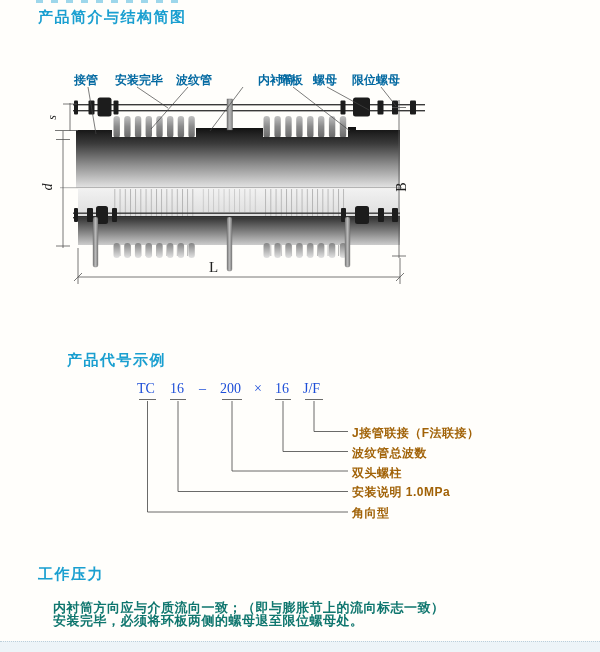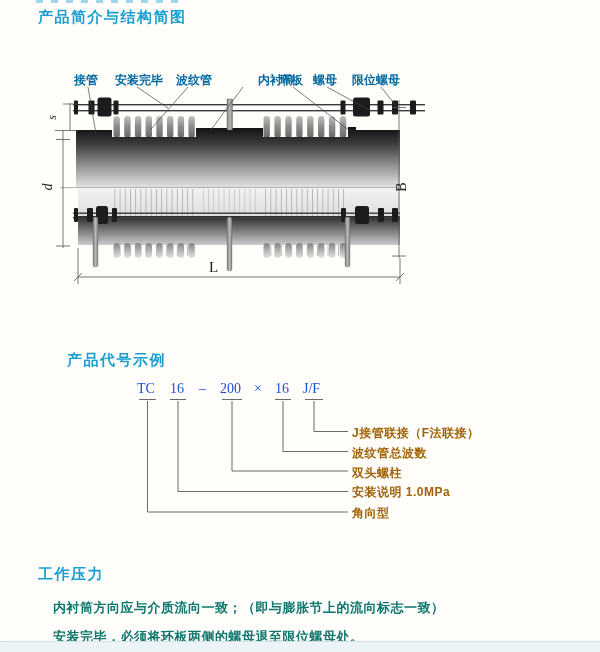--- a/index.html
+++ b/index.html
@@ -231,15 +231,15 @@
 
 <div class="abs legend-item" style="left:352px;top:425px;">J接管联接（F法联接）</div>
 <div class="abs legend-item" style="left:352px;top:445px;text-align:right;">波纹管总波数</div>
 <div class="abs legend-item" style="left:352px;top:464.5px;">双头螺柱</div>
 <div class="abs legend-item" style="left:352px;top:484px;">安装说明 1.0MPa</div>
 <div class="abs legend-item" style="left:352px;top:505px;">角向型</div>
 
 <div class="abs sec-title" style="left:38px;top:565px;">工作压力</div>
 
 <div class="abs para-line" style="left:53px;top:599px;">内衬筒方向应与介质流向一致；（即与膨胀节上的流向标志一致）</div>
-<div class="abs para-line" style="left:53px;top:628px;">安装完毕，必须将环板两侧的螺母退至限位螺母处。</div>
+<div class="abs para-line" style="left:53px;top:612px;">安装完毕，必须将环板两侧的螺母退至限位螺母处。</div>
 
 <div class="abs bottom-strip"></div>
 
 </body></html>

